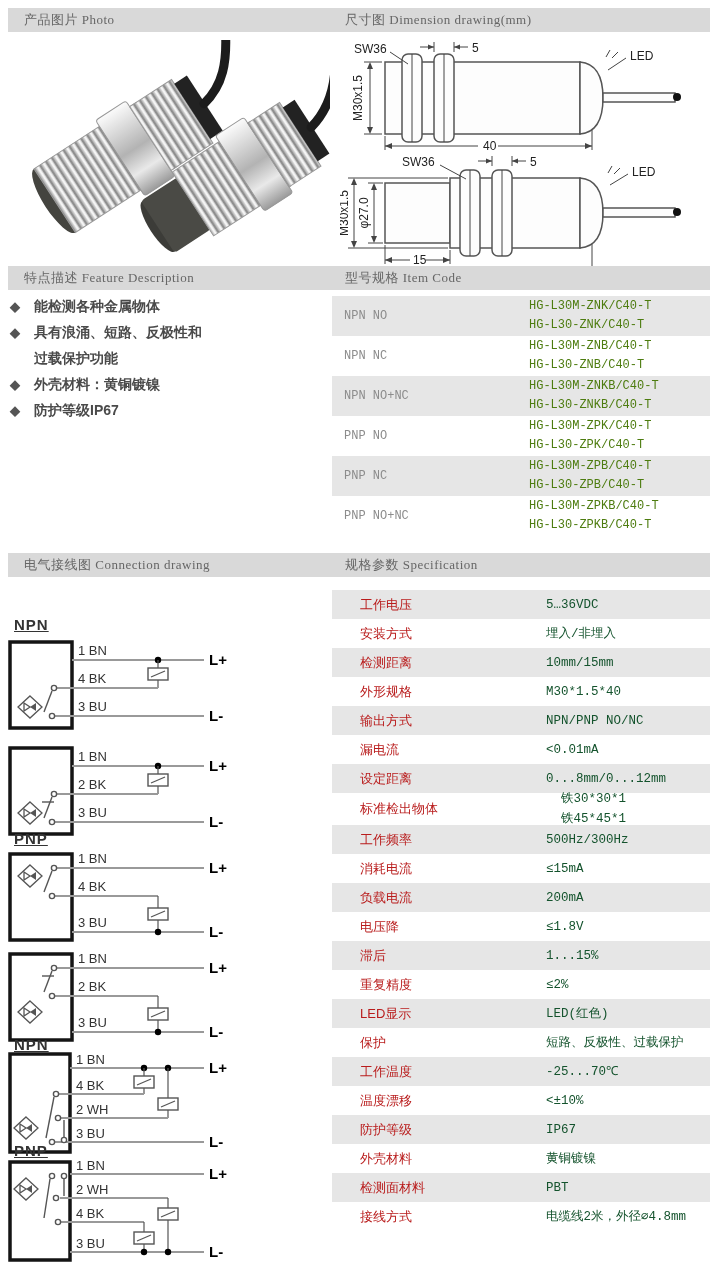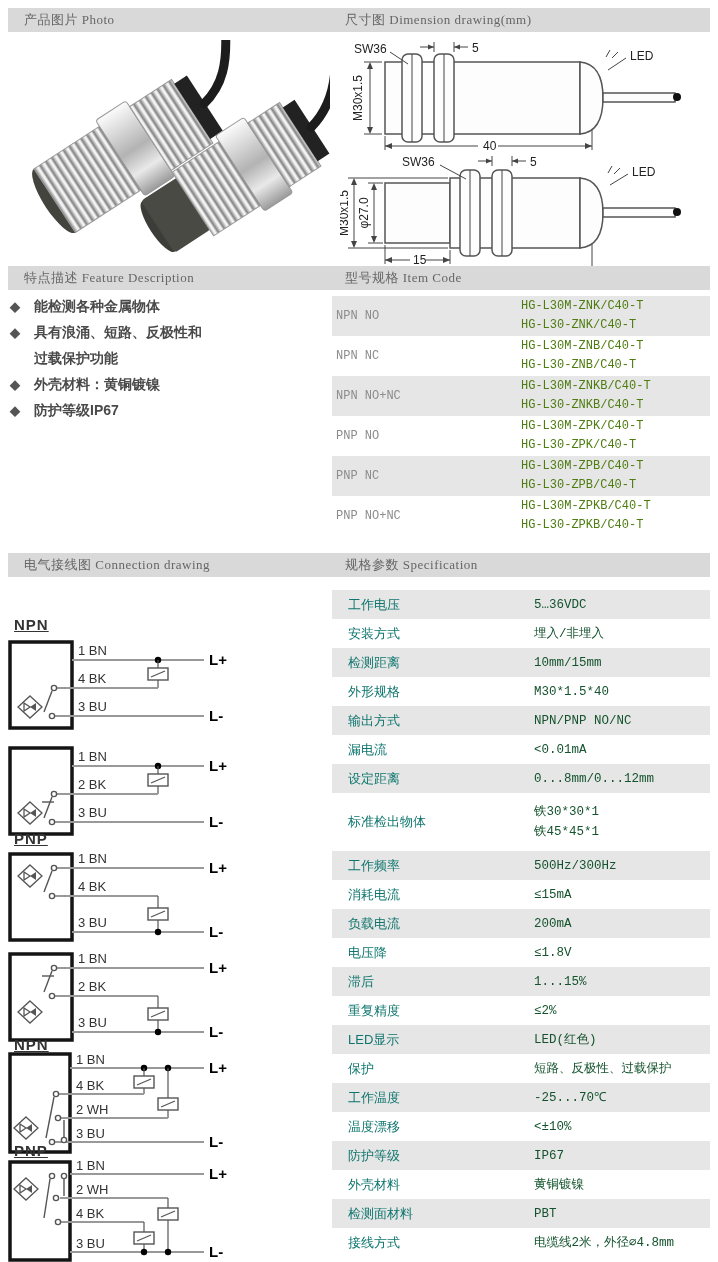--- a/index.html
+++ b/index.html
@@ -14,31 +14,31 @@
   
   .features{position:absolute;left:10px;top:298px;width:315px;}
   .feat{display:flex;align-items:flex-start;margin-bottom:9px;font-size:14px;font-weight:bold;color:#4a4a4a;line-height:17px;}
   .feat .bullet{width:24px;color:#555;font-size:13px;flex:0 0 24px;}
   .feat.cont{padding-left:24px;}
 
   
   .ictable{position:absolute;left:332px;top:296px;width:378px;}
   .irow{display:flex;height:40px;align-items:center;}
   .irow:nth-child(odd){background:#e6e6e6;}
-  .itype{width:185px;padding-left:4px;font-size:12px;color:#8c8c8c;
+  .itype{width:185px;padding-left:12px;font-size:12px;color:#8c8c8c;
          font-family:"Liberation Mono","DejaVu Sans Mono",monospace;}
   .icodes{flex:1;font-size:12px;color:#4d7c0f;line-height:19px;
           font-family:"Liberation Mono","DejaVu Sans Mono",monospace;}
 
   
   .sptable{position:absolute;left:332px;top:590px;width:378px;}
   .srow{display:flex;height:29px;align-items:center;}
   .srow:nth-child(odd){background:#e6e6e6;}
-  .srow.dbl{height:58px;}
-  .slabel{width:186px;padding-left:16px;font-size:13px;color:#0f766e;}
+  .srow.dbl{height:32px;gap:15px;}
+  .slabel{width:186px;padding-left:28px;font-size:13px;color:#b91c1c;}
   .svalue{flex:1;font-size:12.5px;color:#14532d;
           font-family:"Liberation Mono","DejaVu Sans Mono",monospace;line-height:20px;}
 
   
   .diaglabel{position:absolute;left:14px;font-size:15px;font-weight:bold;color:#333;letter-spacing:1px;text-decoration:underline;}
   svg text.wl{font-family:"Liberation Sans",sans-serif;font-size:13px;fill:#333;}
   svg text.pl{font-family:"Liberation Sans",sans-serif;font-size:15px;font-weight:bold;fill:#000;}
   svg .wire{stroke:#999;stroke-width:2;fill:none;}
   svg .box{fill:#fff;stroke:#141414;stroke-width:3.5;}
   svg .contact{fill:#fff;stroke:#555;stroke-width:1.4;}

